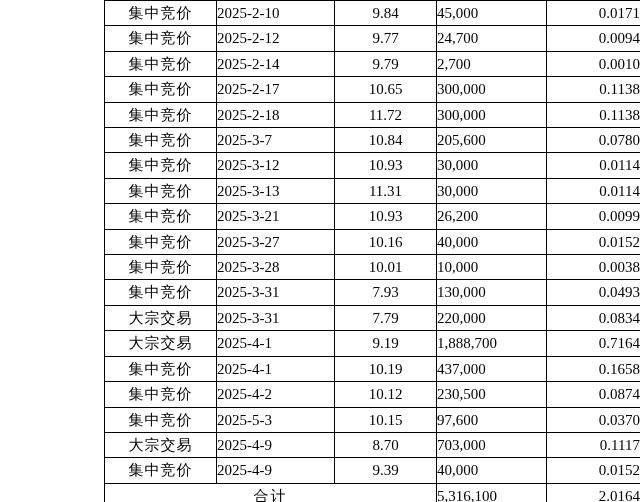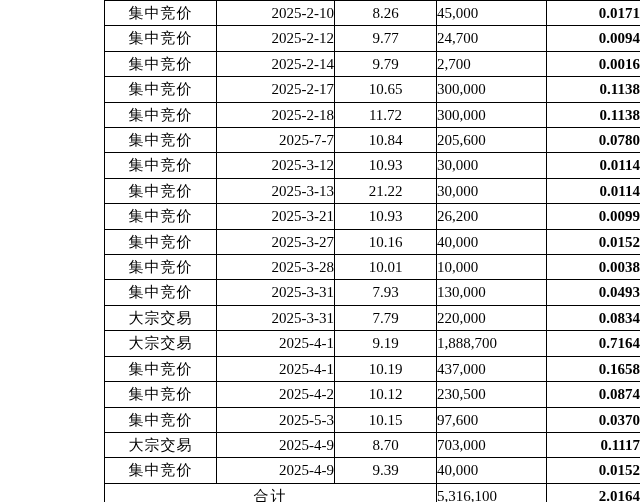--- a/index.html
+++ b/index.html
@@ -43,33 +43,32 @@
   col.c-price  { width: 102px; }
   col.c-qty    { width: 110px; }
   col.c-ratio  { width: 94px; }
 
   td.method {
     text-align: center;
     letter-spacing: 1px;
     margin-left: 18px;
   }
   td.date {
-    text-align: right;
+    text-align: left;
   }
   td.price {
     text-align: center;
   }
   td.qty {
     text-align: left;
     padding-right: 10px;
   }
   td.ratio {
     text-align: right;
     padding-right: 10px;
-    font-weight: bold;
   }
   td.total-label {
     text-align: center;
     letter-spacing: 2px;
   }
   .cjk {
     font-family: "DejaVu Sans", "Liberation Sans", sans-serif;
     font-size: 14px;
   }
 </style>
@@ -82,70 +81,70 @@
       <col class="c-method">
       <col class="c-date">
       <col class="c-price">
       <col class="c-qty">
       <col class="c-ratio">
     </colgroup>
     <tbody>
         <tr>
           <td class="method cjk">集中竞价</td>
           <td class="date">2025-2-10</td>
-          <td class="price">8.26</td>
+          <td class="price">9.84</td>
           <td class="qty">45,000</td>
           <td class="ratio">0.0171</td>
         </tr>
         <tr>
           <td class="method cjk">集中竞价</td>
           <td class="date">2025-2-12</td>
           <td class="price">9.77</td>
           <td class="qty">24,700</td>
           <td class="ratio">0.0094</td>
         </tr>
         <tr>
           <td class="method cjk">集中竞价</td>
           <td class="date">2025-2-14</td>
           <td class="price">9.79</td>
           <td class="qty">2,700</td>
-          <td class="ratio">0.0016</td>
+          <td class="ratio">0.0010</td>
         </tr>
         <tr>
           <td class="method cjk">集中竞价</td>
           <td class="date">2025-2-17</td>
           <td class="price">10.65</td>
           <td class="qty">300,000</td>
           <td class="ratio">0.1138</td>
         </tr>
         <tr>
           <td class="method cjk">集中竞价</td>
           <td class="date">2025-2-18</td>
           <td class="price">11.72</td>
           <td class="qty">300,000</td>
           <td class="ratio">0.1138</td>
         </tr>
         <tr>
           <td class="method cjk">集中竞价</td>
-          <td class="date">2025-7-7</td>
+          <td class="date">2025-3-7</td>
           <td class="price">10.84</td>
           <td class="qty">205,600</td>
           <td class="ratio">0.0780</td>
         </tr>
         <tr>
           <td class="method cjk">集中竞价</td>
           <td class="date">2025-3-12</td>
           <td class="price">10.93</td>
           <td class="qty">30,000</td>
           <td class="ratio">0.0114</td>
         </tr>
         <tr>
           <td class="method cjk">集中竞价</td>
           <td class="date">2025-3-13</td>
-          <td class="price">21.22</td>
+          <td class="price">11.31</td>
           <td class="qty">30,000</td>
           <td class="ratio">0.0114</td>
         </tr>
         <tr>
           <td class="method cjk">集中竞价</td>
           <td class="date">2025-3-21</td>
           <td class="price">10.93</td>
           <td class="qty">26,200</td>
           <td class="ratio">0.0099</td>
         </tr>

